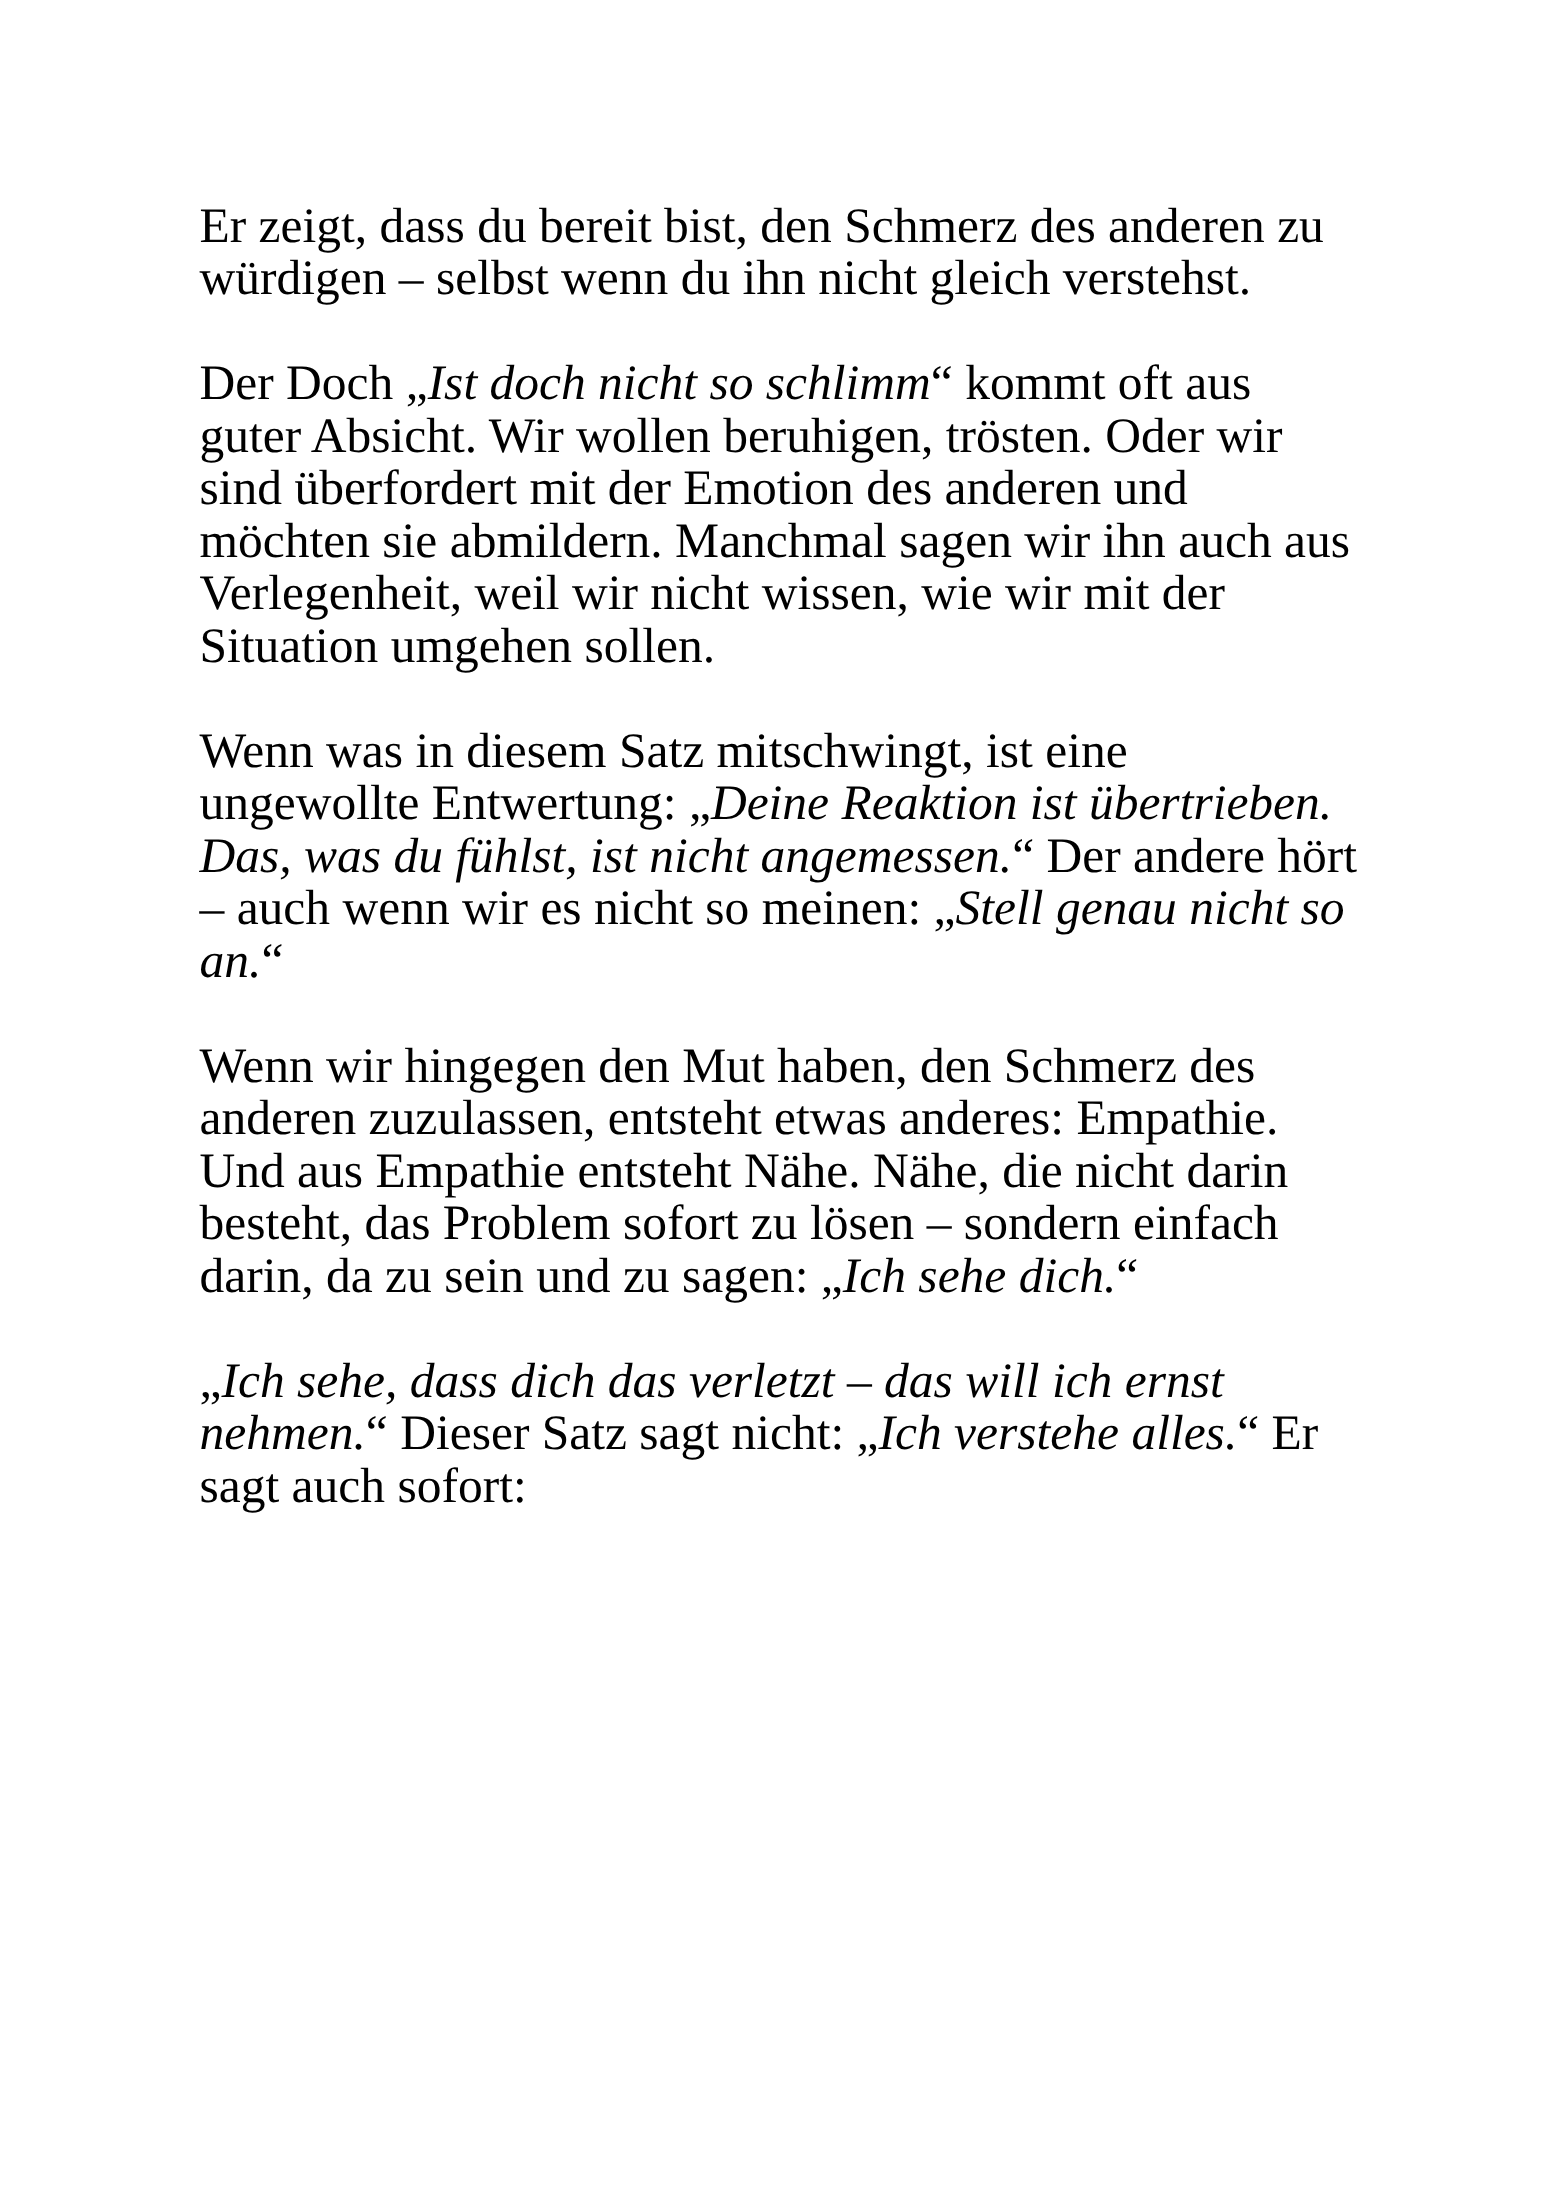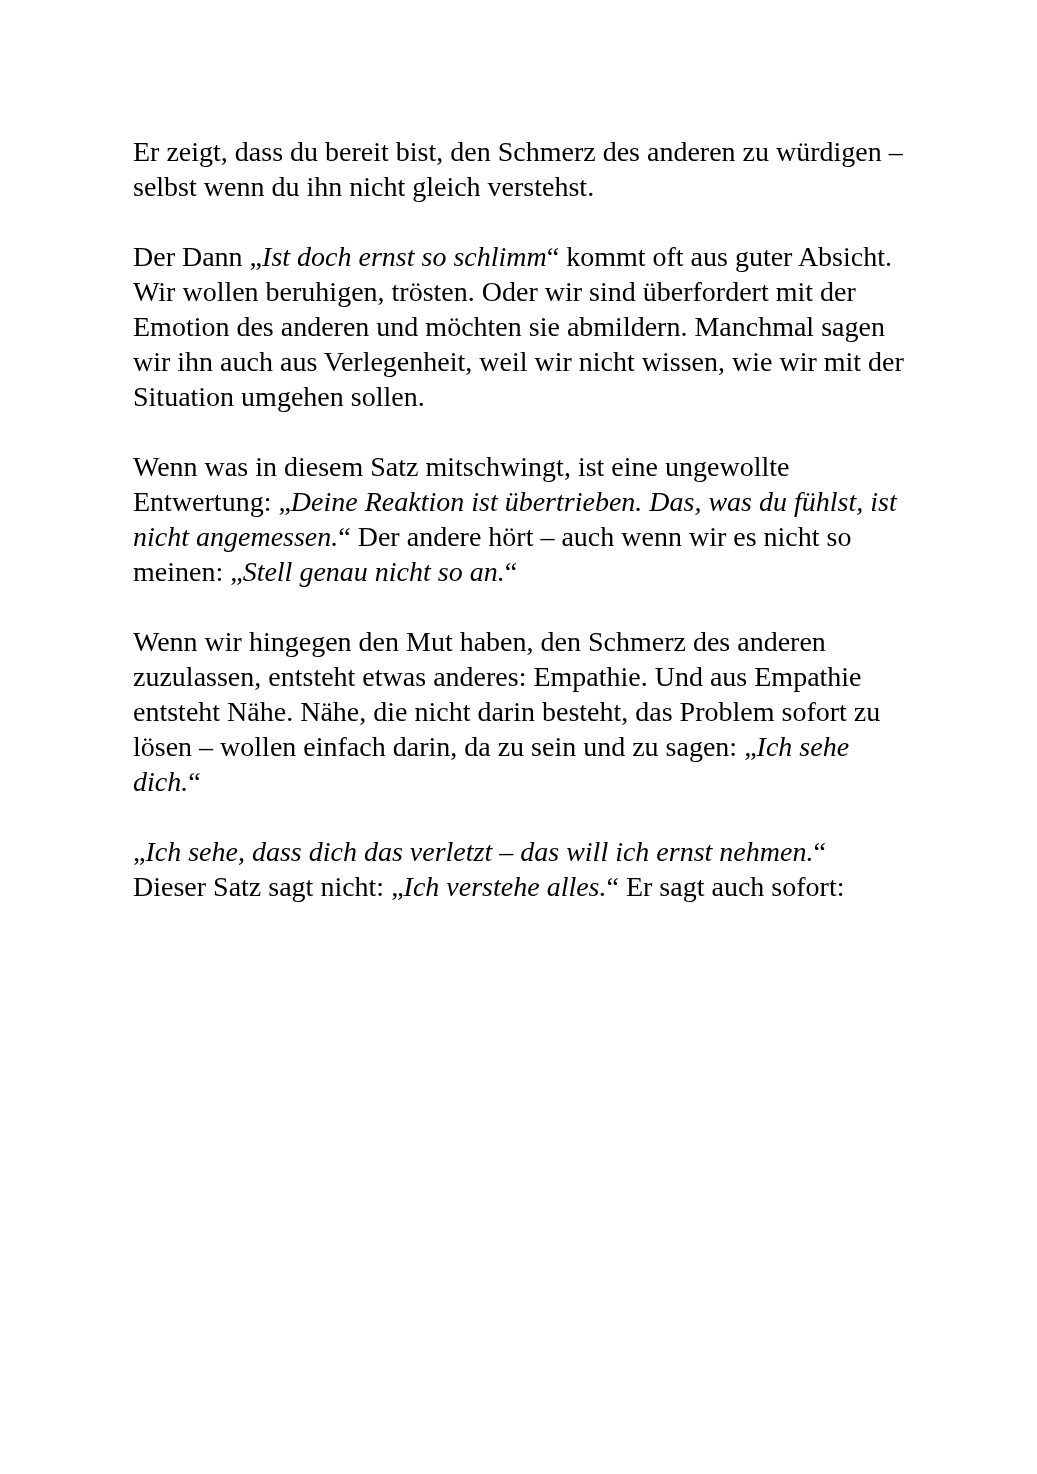--- a/index.html
+++ b/index.html
@@ -17,21 +17,21 @@
   .page {
     box-sizing: border-box;
     width: 1037px;
     height: 1474px;
     padding: 134px 132px 0 133px;
   }
   .article {
     width: 772px;
   }
   .article p {
-    font-size: 28px;
+    font-size: 33px;
     line-height: 35px;
     margin: 35px 0 0 0;
     font-weight: 400;
   }
   .article > :first-child {
     margin-top: 0;
   }
   .article h2 {
     font-size: 40px;
     line-height: 46px;
@@ -42,18 +42,18 @@
   .article em {
     font-style: italic;
   }
 </style>
 </head>
 <body>
 
 <div class="page">
   <div class="article">
       <p><span>Er zeigt, dass du bereit bist, den Schmerz des anderen zu würdigen – selbst wenn du ihn nicht gleich verstehst.</span></p>
-      <p><span>Der Dann „</span><em>Ist doch ernst so schlimm</em><span>“ kommt oft aus guter Absicht. Wir wollen beruhigen, trösten. Oder wir sind überfordert mit der Emotion des anderen und möchten sie abmildern. Manchmal sagen wir ihn auch aus Verlegenheit, weil wir nicht wissen, wie wir mit der Situation umgehen sollen.</span></p>
+      <p><span>Der Doch „</span><em>Ist doch nicht so schlimm</em><span>“ kommt oft aus guter Absicht. Wir wollen beruhigen, trösten. Oder wir sind überfordert mit der Emotion des anderen und möchten sie abmildern. Manchmal sagen wir ihn auch aus Verlegenheit, weil wir nicht wissen, wie wir mit der Situation umgehen sollen.</span></p>
       <p><span>Wenn was in diesem Satz mitschwingt, ist eine ungewollte Entwertung: „</span><em>Deine Reaktion ist übertrieben. Das, was du fühlst, ist nicht angemessen.</em><span>“ Der andere hört – auch wenn wir es nicht so meinen: „</span><em>Stell genau nicht so an.</em><span>“</span></p>
-      <p><span>Wenn wir hingegen den Mut haben, den Schmerz des anderen zuzulassen, entsteht etwas anderes: Empathie. Und aus Empathie entsteht Nähe. Nähe, die nicht darin besteht, das Problem sofort zu lösen – wollen einfach darin, da zu sein und zu sagen: „</span><em>Ich sehe dich.</em><span>“</span></p>
+      <p><span>Wenn wir hingegen den Mut haben, den Schmerz des anderen zuzulassen, entsteht etwas anderes: Empathie. Und aus Empathie entsteht Nähe. Nähe, die nicht darin besteht, das Problem sofort zu lösen – sondern einfach darin, da zu sein und zu sagen: „</span><em>Ich sehe dich.</em><span>“</span></p>
       <p><span>„</span><em>Ich sehe, dass dich das verletzt – das will ich ernst nehmen.</em><span>“ Dieser Satz sagt nicht: „</span><em>Ich verstehe alles.</em><span>“ Er sagt auch sofort:</span></p>
     </div>
 </div>
 
 </body></html>

